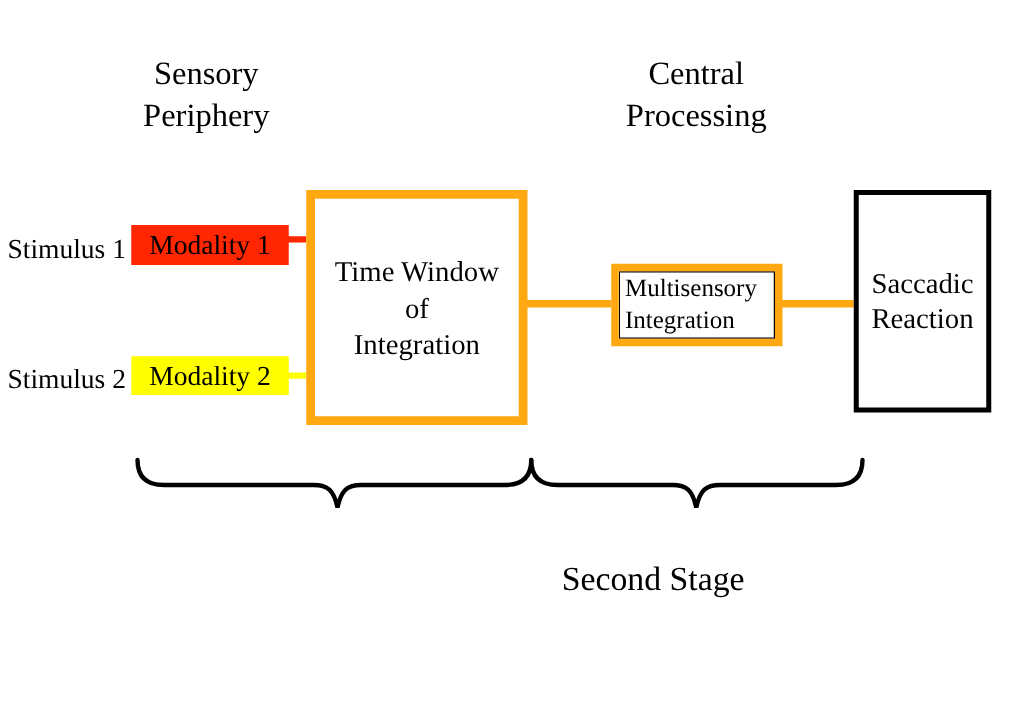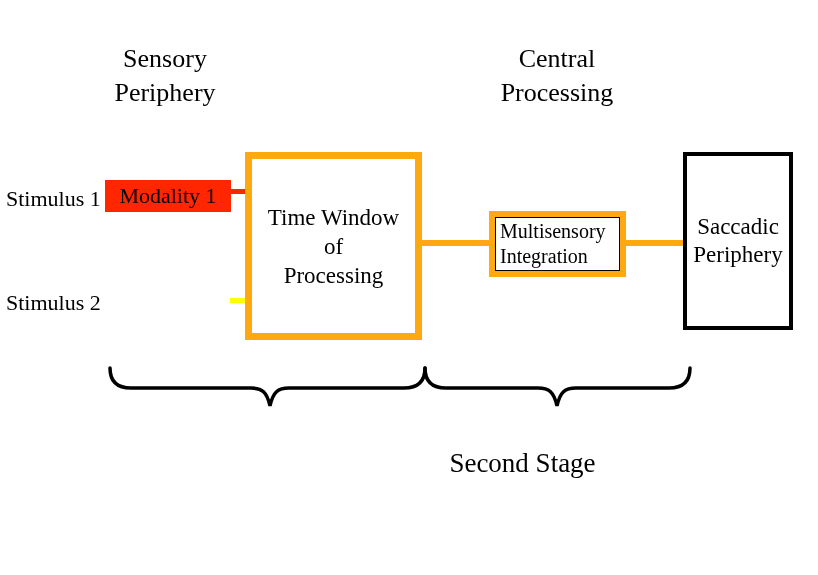--- a/index.html
+++ b/index.html
@@ -77,42 +77,45 @@
 
   <div class="abs side-label" style="left:6px; top:187px;text-align:center;">Stimulus 1</div>
 
   <div class="abs side-label" style="left:6px; top:291px;">Stimulus 2</div>
 
   <div class="abs modality-box modality-red" style="left:105px; top:180px; width:126px; height:32px;">
     <span>Modality 1</span>
   </div>
 
 
+  <div class="abs modality-box modality-yellow" style="left:105px; top:285px; width:126px; height:31px;">
+    <span>Modality 2</span>
+  </div>
 
   <div class="abs stub-red" style="left:230px; top:189px; width:17px; height:5px;"></div>
   <div class="abs stub-yellow" style="left:230px; top:298px; width:17px; height:5px;"></div>
 
   <div class="abs tw-box" style="left:245px; top:152px; width:177px; height:188px;">
     <span class="preline">Time Window
 of
-Processing</span>
+Integration</span>
   </div>
 
   <div class="abs connector-h" style="left:420px; top:240px; width:70px; height:6px;"></div>
 
   <div class="abs multi-box" style="left:489px; top:211px; width:137px; height:66px;">
     <span class="preline">Multisensory
 Integration</span>
   </div>
 
   <div class="abs connector-h" style="left:624px; top:240px; width:60px; height:6px;"></div>
 
   <div class="abs saccadic-box" style="left:683px; top:152px; width:110px; height:178px;">
     <span class="preline">Saccadic
-Periphery</span>
+Reaction</span>
   </div>
 
   <svg class="braces" width="818" height="575" viewBox="0 0 818 575">
     <path d="M 110 368 C 110 381, 117 388, 131 388 L 251 388 C 262 388, 267 392, 270 406 C 273 392, 278 388, 289 388 L 404 388 C 418 388, 425 381, 425 368" fill="none" stroke="#000000" stroke-width="3.5" stroke-linecap="round"></path>
     <path d="M 425 368 C 425 381, 432 388, 446 388 L 538 388 C 549 388, 554 392, 557 406 C 560 392, 565 388, 576 388 L 669 388 C 683 388, 690 381, 690 368" fill="none" stroke="#000000" stroke-width="3.5" stroke-linecap="round"></path>
   </svg>
 
 
   <div class="abs stage-label" style="left:420px; top:448px; width:205px;">Second Stage</div>
 

